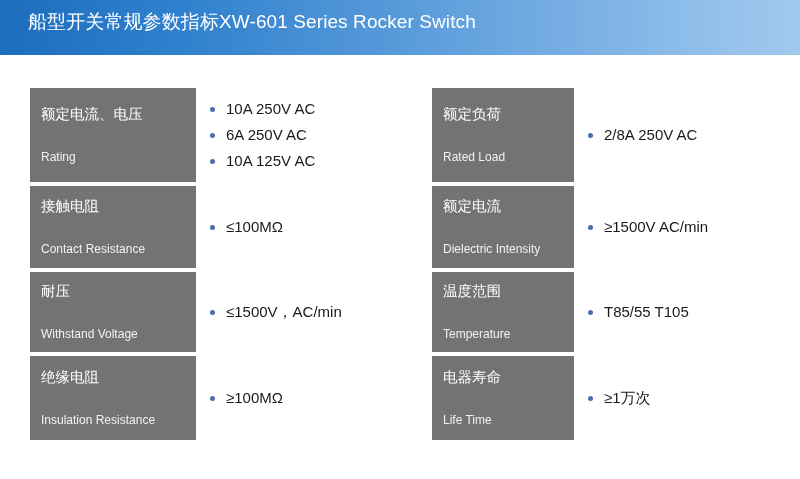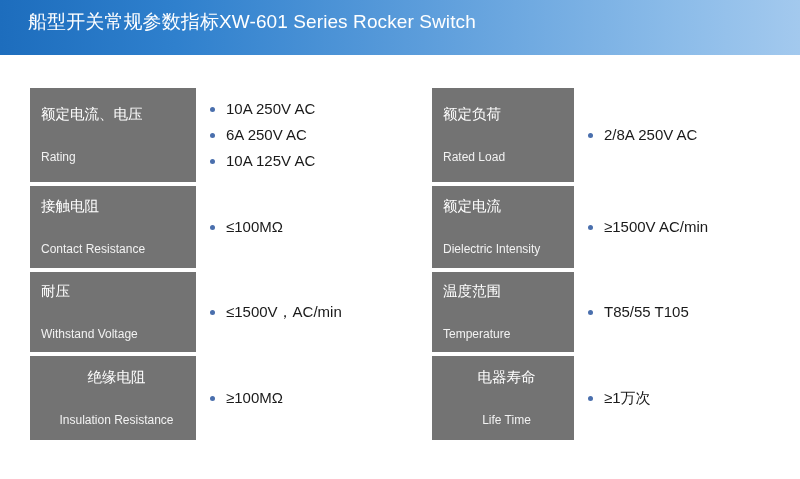--- a/index.html
+++ b/index.html
@@ -60,21 +60,21 @@
 
   .spec-row {
     position: relative;
     display: flex;
     align-items: stretch;
     margin-bottom: 4px;
   }
   .spec-row.h-tall { height: 94px; }
   .spec-row.h-mid  { height: 82px; }
   .spec-row.h-sm   { height: 80px; }
-  .spec-row.h-lastL{ height: 84px; text-align: center; }
+  .spec-row.h-lastL{ height: 84px; }
 
   .label-cell {
     background: #737373;
     box-sizing: border-box;
     display: flex;
     flex-direction: column;
     justify-content: center;
     padding-left: 11px;
     padding-right: 4px;
     flex: 0 0 auto;

